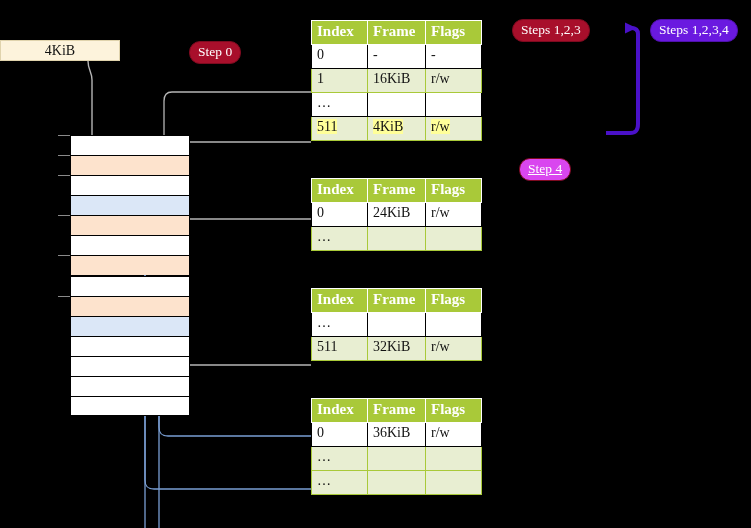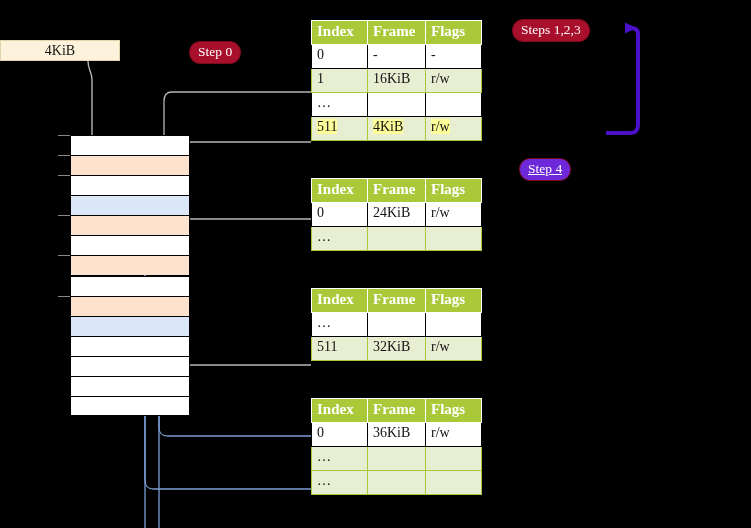--- a/index.html
+++ b/index.html
@@ -195,21 +195,22 @@
       <path d="M606,133 L630,133 C636,133 638,130 638,124 L638,34 C638,30 636,28 631,28 L626,28" stroke="#4a11c8" stroke-width="4" fill="none" stroke-linecap="butt" marker-end="url(#ahViolet)"></path>
     </g>
   </svg>
 
   <div class="size-box">
     <span>4KiB</span>
   </div>
 
   <div class="badge badge-crimson" id="badge-step0" style="background: rgb(168, 15, 43); text-align: right;">Step 0</div>
   <div class="badge badge-crimson" id="badge-step123" style="background: rgb(168, 15, 43);">Steps 1,2,3</div>
-  <div class="badge badge-crimson" id="badge-step4" style="background: #6d28d9; text-decoration: underline;">Step 4</div>
+  <div class="badge badge-violet" id="badge-step1234" style="background: rgb(106, 25, 224);">Steps 1,2,3,4</div>
+  <div class="badge badge-crimson" id="badge-step4" style="background: #d946ef; text-decoration: underline;">Step 4</div>
 
   <div class="mem" id="memory-column">
       <div class="mem-row white" style="top: 0px; height: 20.0714px;"></div>
       <div class="mem-row orange" style="top: 20.0714px; height: 20.0714px;"></div>
       <div class="mem-row white" style="top: 40.1429px; height: 20.0714px;"></div>
       <div class="mem-row blue" style="top: 60.2143px; height: 20.0714px;"></div>
       <div class="mem-row orange" style="top: 80.2857px; height: 20.0714px;"></div>
       <div class="mem-row white" style="top: 100.357px; height: 20.0714px;"></div>
       <div class="mem-row orange" style="top: 120.429px; height: 20.0714px;"></div>
       <div class="mem-row white" style="top: 140.5px; height: 20.0714px;"></div>

